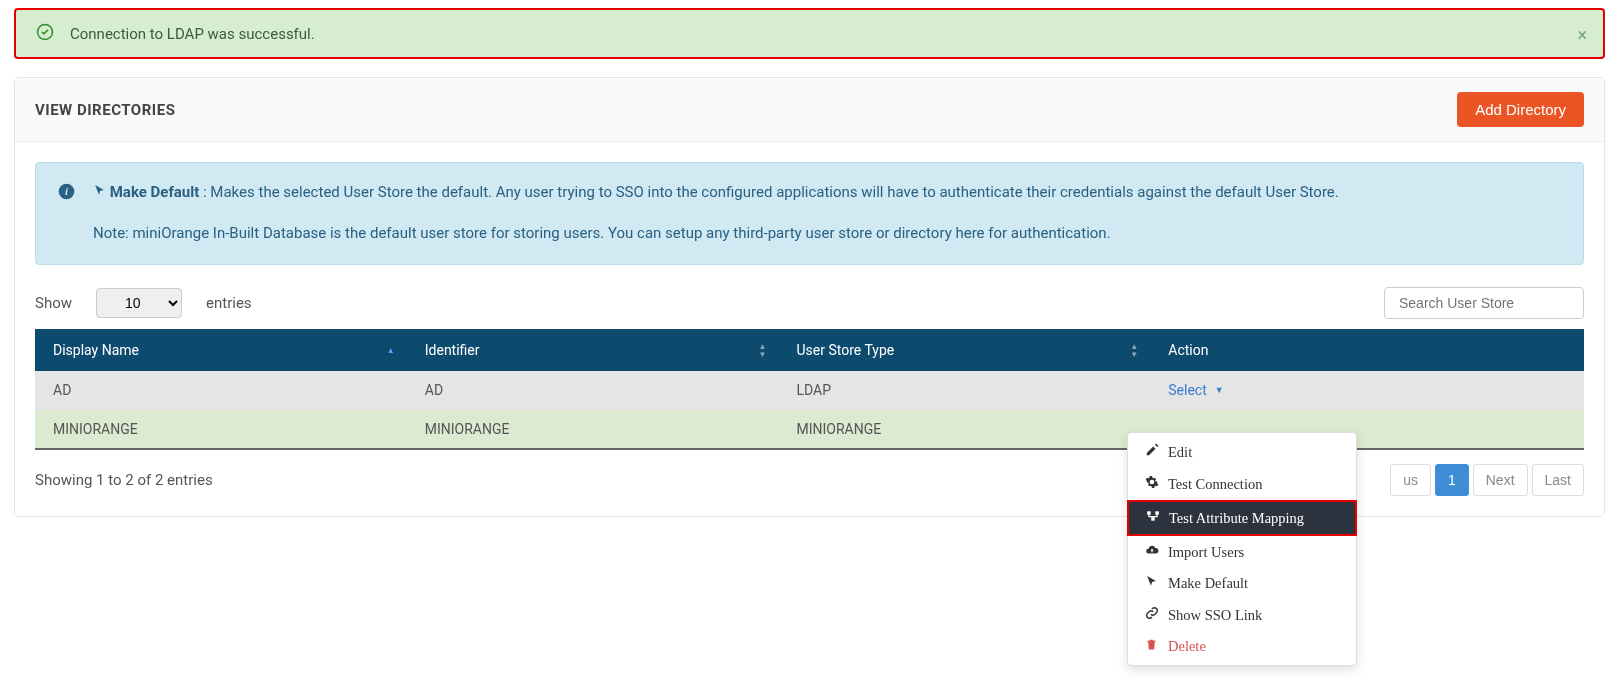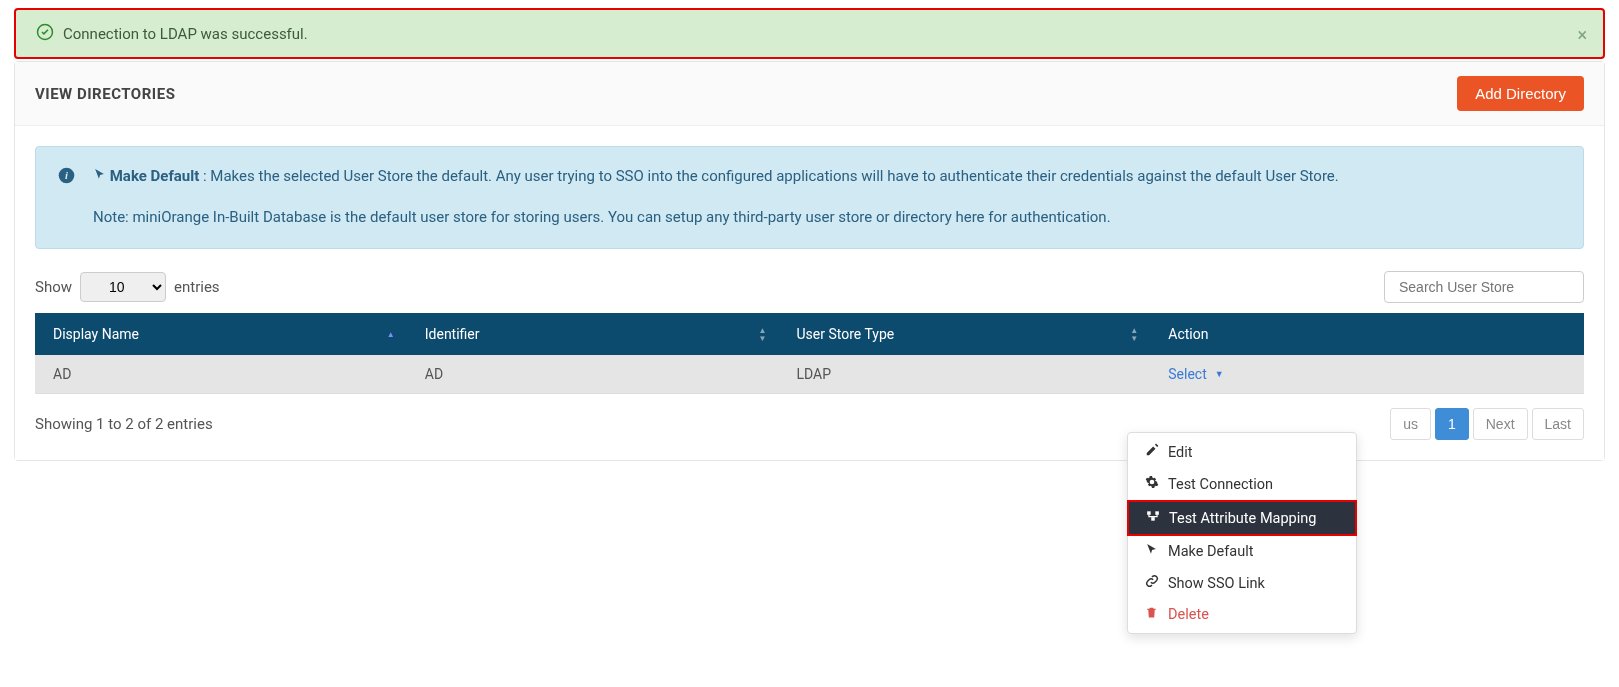--- a/index.html
+++ b/index.html
@@ -6,43 +6,43 @@
 body { font-family: -apple-system, BlinkMacSystemFont, "Segoe UI", Roboto, sans-serif; background: #fff; color: #333; font-size: 14px; }
 .page { padding: 8px 14px; width: 1619px; }
 
 .alert-success {
   background: #d7edd0;
   border: 2px solid #e60000;
   border-radius: 4px;
   padding: 13px 20px;
   display: flex;
   align-items: center;
-  gap: 9px;
+  gap: 16px;
   position: relative;
-  margin-bottom: 2px;
+  margin-bottom: 18px;
 }
 .alert-success .check-icon { color: #2d8c2d; }
 .alert-success .alert-text { color: #3c5a3c; font-size: 15px; }
 .alert-close { position: absolute; right: 16px; top: 50%; transform: translateY(-50%); color: #7fa77f; cursor: pointer; font-size: 18px; }
 
 .panel { border: 1px solid #e5e5e5; border-radius: 4px; }
 .panel-header { display: flex; justify-content: space-between; align-items: center; padding: 14px 20px; background: #fafafa; border-bottom: 1px solid #eee; }
 .panel-title { font-weight: 700; letter-spacing: 0.5px; color: #444; font-size: 15px; }
 .btn-primary { background: #eb5424; color: #fff; border: none; padding: 9px 18px; border-radius: 4px; font-size: 15px; cursor: pointer; font-weight: 500; }
 
 .panel-body { padding: 20px; background: #fff; }
 
 .info-box { background: #d1e9f3; border: 1px solid #bddbe8; border-radius: 4px; padding: 18px 22px; display: flex; gap: 18px; color: #2a6082; margin-bottom: 22px; }
 .info-icon { flex-shrink: 0; margin-top: 2px; }
 .info-content { font-size: 15px; line-height: 1.55; }
 .info-content strong { font-weight: 700; }
 .info-note { margin-top: 18px; }
 
 .table-controls { display: flex; justify-content: space-between; align-items: center; margin-bottom: 10px; }
-.show-entries { display: flex; align-items: center; gap: 8px; color: #555; font-size: 15px; }
+.show-entries { display: flex; align-items: center; gap: 24px; color: #555; font-size: 15px; }
 .entries-select { padding: 5px 24px; border: 1px solid #ccc; border-radius: 4px; font-size: 14px; min-width: 70px; }
 .search-input { padding: 7px 14px; border: 1px solid #ccc; border-radius: 4px; font-size: 14px; width: 200px; }
 
 .data-table { width: 100%; border-collapse: collapse; }
 .data-table thead th { background: #0c4a6e; color: #fff; padding: 13px 18px; text-align: left; font-weight: 400; font-size: 14px; position: relative; margin-left: 12px; }
 .sort-arrows { position: absolute; right: 12px; top: 50%; transform: translateY(-50%); display: flex; flex-direction: column; gap: 1px; opacity: 0.5; }
 .sort-arrows span { font-size: 8px; line-height: 7px; }
 .sort-active { color: #7a8fff; opacity: 1; }
 .data-table tbody tr { border-bottom: 1px solid #ddd; }
 .data-table tbody tr:nth-child(1) { background: #e5e5e5; }
@@ -62,21 +62,21 @@
   top: 432px;
   left: 1127px;
   width: 230px;
   background: #fff;
   border: 1px solid #ddd;
   border-radius: 4px;
   box-shadow: 0 4px 12px rgba(0,0,0,0.12);
   z-index: 100;
   padding: 3px 0;
 }
-.dropdown-item { display: flex; align-items: center; gap: 9px; padding: 7px 16px; cursor: pointer; color: #333; font-size: 14.5px; }
+.dropdown-item { display: flex; align-items: center; gap: 9px; padding: 7px 16px; cursor: pointer; color: #333; font-size: 14.5px; font-family: Liberation Serif, serif; }
 .dropdown-item.highlighted { background: #2c333e; color: #fff; border: 2px solid #e60000; margin: 0 -1px; }
 .dropdown-item.danger { color: #d9534f; }
 .di-icon { width: 15px; text-align: center; flex-shrink: 0; }
 </style>
 </head>
 <body>
 
 <div class="page">
 
   <div class="alert-success">
@@ -162,20 +162,26 @@
             <td>AD</td>
             <td>AD</td>
             <td>LDAP</td>
             <td>
               <span class="select-link">
                 <span>Select</span>
                 <span class="select-caret">▼</span>
               </span>
             </td>
           </tr>
+          <tr>
+            <td>MINIORANGE</td>
+            <td>MINIORANGE</td>
+            <td>MINIORANGE</td>
+            <td></td>
+          </tr>
         </tbody>
       </table>
 
       <div class="table-footer">
         <span class="showing-text">Showing 1 to 2 of 2 entries</span>
         <div class="pagination">
           <button class="page-btn">us</button>
           <button class="page-btn active">1</button>
           <button class="page-btn">Next</button>
           <button class="page-btn">Last</button>
@@ -208,20 +214,28 @@
             <rect x="2" y="4" width="6" height="6"></rect>
             <rect x="16" y="4" width="6" height="6"></rect>
             <rect x="9" y="14" width="6" height="6"></rect>
             <path d="M5 10v3h7M19 10v3h-7" stroke="currentColor" stroke-width="2" fill="none"></path>
           </svg>
       </span>
       <span>Test Attribute Mapping</span>
     </div>
     <div class="dropdown-item">
       <span class="di-icon">
+        <svg width="14" height="14" viewBox="0 0 24 24" fill="currentColor">
+            <path d="M19 18H6a4 4 0 010-8 6 6 0 0111.5-1.5A4.5 4.5 0 0119 18zm-7-8l-3 3h2v3h2v-3h2l-3-3z"></path>
+          </svg>
+      </span>
+      <span>Import Users</span>
+    </div>
+    <div class="dropdown-item">
+      <span class="di-icon">
         <svg width="13" height="13" viewBox="0 0 24 24" fill="currentColor">
             <path d="M4 2l16 9-7 2-2 7z"></path>
           </svg>
       </span>
       <span>Make Default</span>
     </div>
     <div class="dropdown-item">
       <span class="di-icon">
         <svg width="14" height="14" viewBox="0 0 24 24" fill="none" stroke="currentColor" stroke-width="2.5">
             <path d="M10 14a5 5 0 007 0l3-3a5 5 0 00-7-7l-1 1M14 10a5 5 0 00-7 0l-3 3a5 5 0 007 7l1-1"></path>

